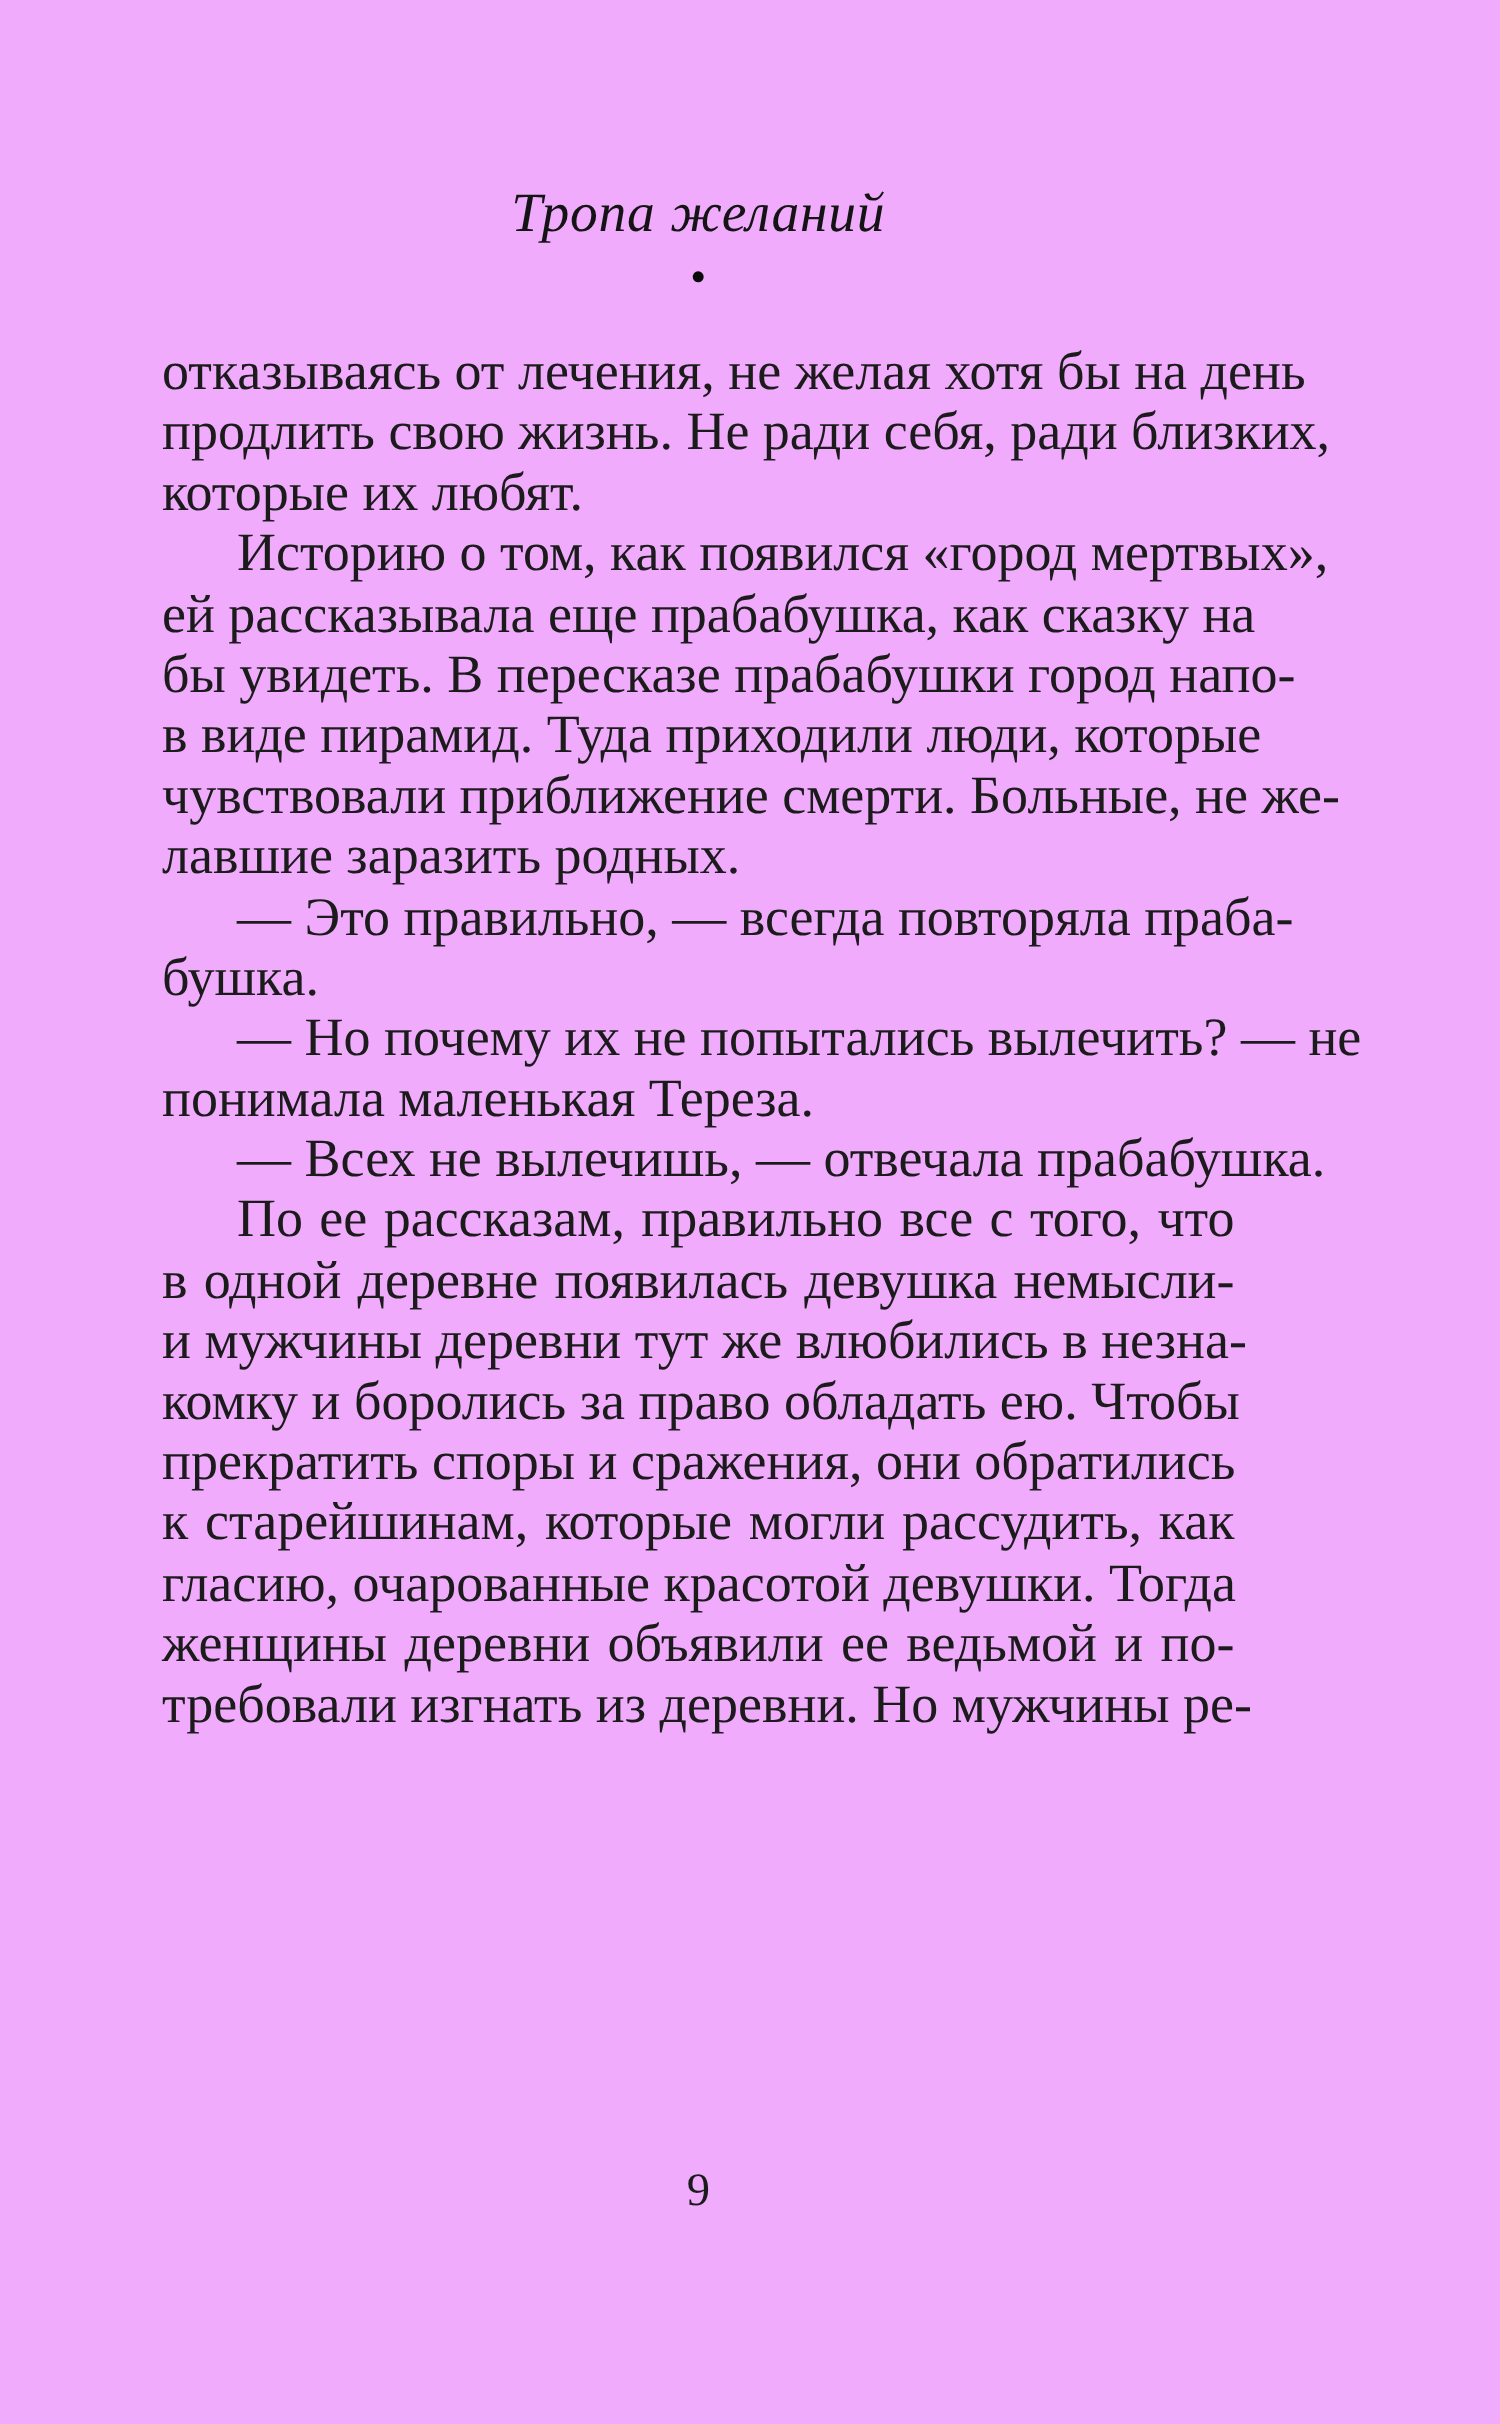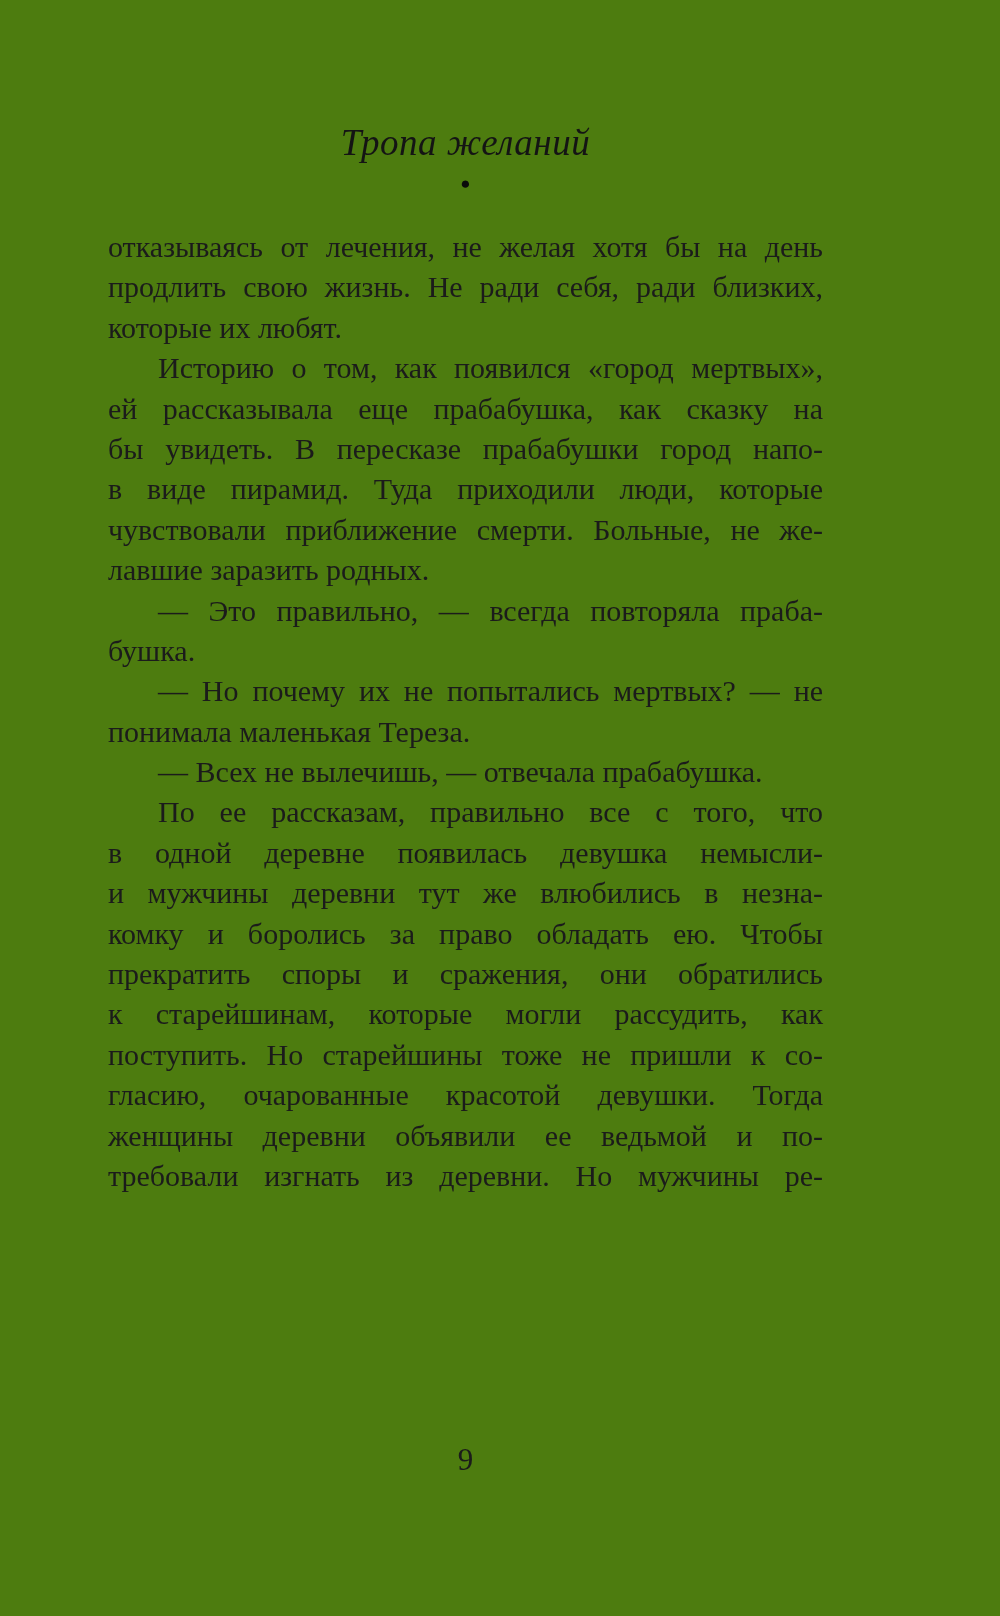--- a/index.html
+++ b/index.html
@@ -13,21 +13,21 @@
     font-family: "Liberation Serif", serif;
     color: #1b1b1b;
     position: relative;
     overflow: hidden;
   }
   .page {
     position: absolute;
     left: 0; top: 0;
     width: 1000px;
     height: 1616px;
-    background: #4d7c0f;
+    background: #f0abfc;
   }
   .running-title {
     position: absolute;
     left: 108px;
     top: 122px;
     width: 715px;
     text-align: center;
     font-style: italic;
     font-size: 37px;
     line-height: 42px;
@@ -42,21 +42,21 @@
     text-align: center;
     font-size: 17px;
     line-height: 24px;
     color: #0a0a0a;
   }
   .body-text {
     position: absolute;
     left: 108px;
     top: 227px;
     width: 715px;
-    font-size: 30px;
+    font-size: 36px;
     color: #1b1b1b;
   }
   .line {
     line-height: 40.4px;
     height: 40.4px;
     white-space: nowrap;      
     text-align: justify;
     text-align-last: justify;
     overflow: visible;
   }
@@ -92,30 +92,29 @@
       <div class="line">продлить свою жизнь. Не ради себя, ради близких,</div>
       <div class="line noj">которые их любят.</div>
       <div class="line ind">Историю о том, как появился «город мертвых»,</div>
       <div class="line">ей рассказывала еще прабабушка, как сказку на</div>
       <div class="line">бы увидеть. В пересказе прабабушки город напо-</div>
       <div class="line">в виде пирамид. Туда приходили люди, которые</div>
       <div class="line">чувствовали приближение смерти. Больные, не же-</div>
       <div class="line noj">лавшие заразить родных.</div>
       <div class="line ind">— Это правильно, — всегда повторяла праба-</div>
       <div class="line noj">бушка.</div>
-      <div class="line ind">— Но почему их не попытались мертвых? — не</div>
+      <div class="line ind">— Но почему их не попытались вылечить? — не</div>
       <div class="line noj">понимала маленькая Тереза.</div>
       <div class="line ind noj">— Всех не вылечишь, — отвечала прабабушка.</div>
       <div class="line ind">По ее рассказам, правильно все с того, что</div>
       <div class="line">в одной деревне появилась девушка немысли-</div>
       <div class="line">и мужчины деревни тут же влюбились в незна-</div>
       <div class="line">комку и боролись за право обладать ею. Чтобы</div>
       <div class="line">прекратить споры и сражения, они обратились</div>
       <div class="line">к старейшинам, которые могли рассудить, как</div>
-      <div class="line">поступить. Но старейшины тоже не пришли к со-</div>
       <div class="line">гласию, очарованные красотой девушки. Тогда</div>
       <div class="line">женщины деревни объявили ее ведьмой и по-</div>
       <div class="line">требовали изгнать из деревни. Но мужчины ре-</div>
     </div>
 
   <div class="page-number">9</div>
 
 </div>
 
 </body></html>

